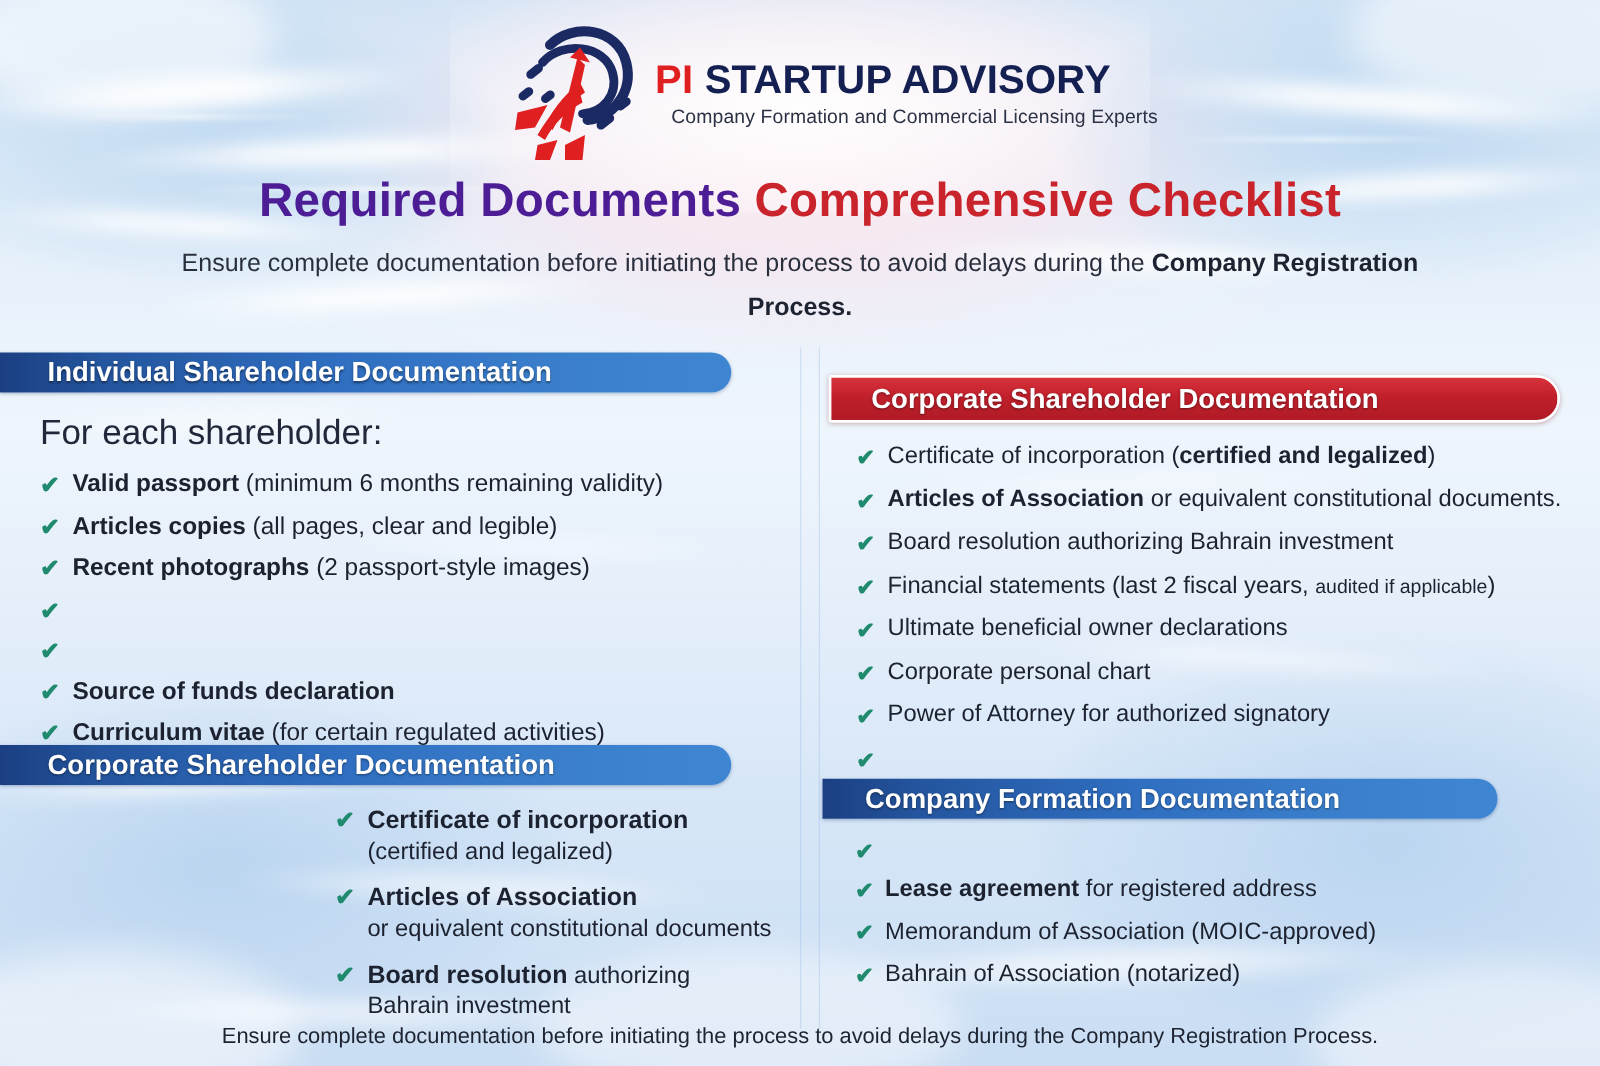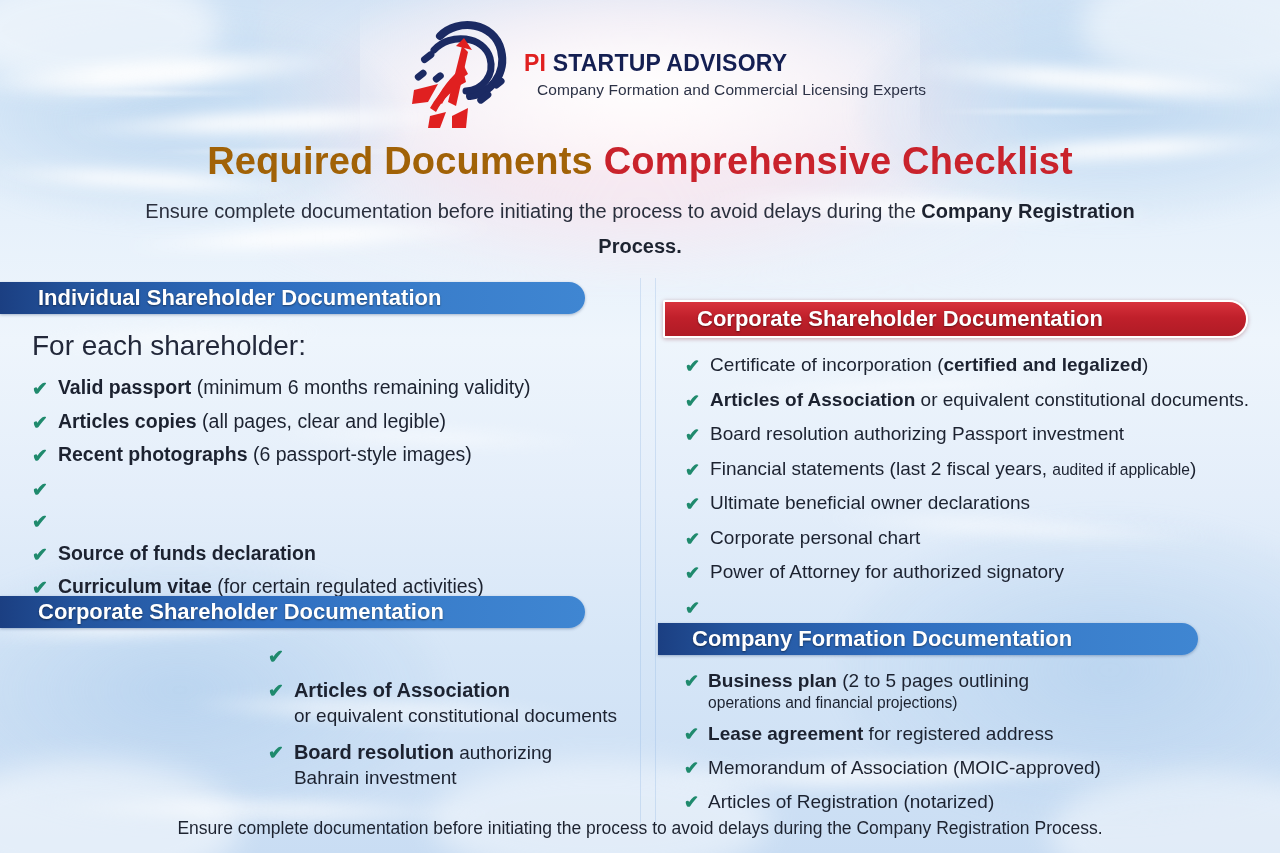--- a/index.html
+++ b/index.html
@@ -52,37 +52,37 @@
   #content { position:absolute; inset:0; z-index:5; }
 
   
   .logo-row {
     position:absolute; left:406px; top:16px;
     display:flex; align-items:center; gap:14px;
   }
   .logo-mark { width:104px; height:112px; flex:0 0 auto; }
   .logo-text { padding-top:6px; }
   .brand {
-    font-size:23px; font-weight:bold; letter-spacing:.2px;
+    font-size:32px; font-weight:bold; letter-spacing:.2px;
     line-height:1.05; white-space:nowrap;
   }
   .brand .pi { color:#e02020; }
   .brand .rest { color:#141f52; }
   .tagline {
     font-size:15.5px; color:#2c3246; margin-top:5px;
     letter-spacing:.1px; white-space:nowrap;margin-left:13px;
   }
 
   
   .main-title {
     position:absolute; left:0; right:0; top:140px;
     text-align:center; font-size:38px; font-weight:bold;
     letter-spacing:.2px; white-space:nowrap;
   }
-  .main-title .navy { color:#a16207; }
+  .main-title .navy { color:#4c1d95; }
   .main-title .red  { color:#c9232c; }
 
   .sub-title {
     position:absolute; left:140px; width:1000px; top:194px;
     text-align:center; font-size:20px; color:#2a2f3d; line-height:1.75;
   }
   .sub-title b { font-weight:bold; color:#1d2330; }
 
   
   .panel { position:absolute; }
@@ -249,21 +249,21 @@
       <li>
           <span class="tick">✔</span>
           <span class="txt"><b>Valid passport</b><span> (minimum 6 months remaining validity)</span></span>
         </li>
       <li>
           <span class="tick">✔</span>
           <span class="txt"><b>Articles copies</b><span> (all pages, clear and legible)</span></span>
         </li>
       <li>
           <span class="tick">✔</span>
-          <span class="txt"><b>Recent photographs</b><span> (6 passport-style images)</span></span>
+          <span class="txt"><b>Recent photographs</b><span> (2 passport-style images)</span></span>
         </li>
       <li>
           <span class="tick">✔</span>
         </li>
       <li>
           <span class="tick">✔</span>
         </li>
       <li>
           <span class="tick">✔</span>
           <span class="txt"><b>Source of funds declaration</b><span></span></span>
@@ -283,21 +283,21 @@
       <li>
           <span class="tick">✔</span>
           <span class="txt"><span>Certificate of incorporation (</span><b>certified and legalized</b><span>)</span></span>
         </li>
       <li>
           <span class="tick">✔</span>
           <span class="txt"><b>Articles of Association</b><span> or equivalent constitutional documents.</span></span>
         </li>
       <li>
           <span class="tick">✔</span>
-          <span class="txt"><span>Board resolution authorizing Passport investment</span></span>
+          <span class="txt"><span>Board resolution authorizing Bahrain investment</span></span>
         </li>
       <li>
           <span class="tick">✔</span>
           <span class="txt"><span>Financial statements (last 2 fiscal years, </span><span class="small">audited if applicable</span><span>)</span></span>
         </li>
       <li>
           <span class="tick">✔</span>
           <span class="txt"><span>Ultimate beneficial owner declarations</span></span>
         </li>
       <li>
@@ -316,53 +316,53 @@
 
   <section class="panel" id="p3">
     <div class="bar bar-blue">
       <span>Corporate Shareholder Documentation</span>
     </div>
     <div class="body">
 
       <ul class="checks">
         <li>
             <span class="tick">✔</span>
+            <span class="txt"><b>Certificate of incorporation</b><span class="sub2">(certified and legalized)</span></span>
           </li>
         <li>
             <span class="tick">✔</span>
             <span class="txt"><b>Articles of Association</b><span class="sub2">or equivalent constitutional documents</span></span>
           </li>
         <li>
             <span class="tick">✔</span>
             <span class="txt"><b>Board resolution</b><span> authorizing</span><span class="sub2">Bahrain investment</span></span>
           </li>
       </ul>
     </div>
   </section>
 
   <section class="panel" id="p4">
     <div class="bar bar-blue">
       <span>Company Formation Documentation</span>
     </div>
     <ul class="checks">
       <li>
           <span class="tick">✔</span>
-          <span class="txt"><b>Business plan</b><span> (2 to 5 pages outlining</span><span class="sub2 small">operations and financial projections)</span></span>
         </li>
       <li>
           <span class="tick">✔</span>
           <span class="txt"><b>Lease agreement</b><span>  for registered address</span></span>
         </li>
       <li>
           <span class="tick">✔</span>
           <span class="txt"><span>Memorandum of Association (MOIC-approved)</span></span>
         </li>
       <li>
           <span class="tick">✔</span>
-          <span class="txt"><span>Articles of Registration (notarized)</span></span>
+          <span class="txt"><span>Bahrain of Association (notarized)</span></span>
         </li>
     </ul>
 
   </section>
 
   <div class="footer">Ensure complete documentation before initiating the process to avoid delays during the Company Registration Process.</div>
 
 </div>
 
 </body></html>

